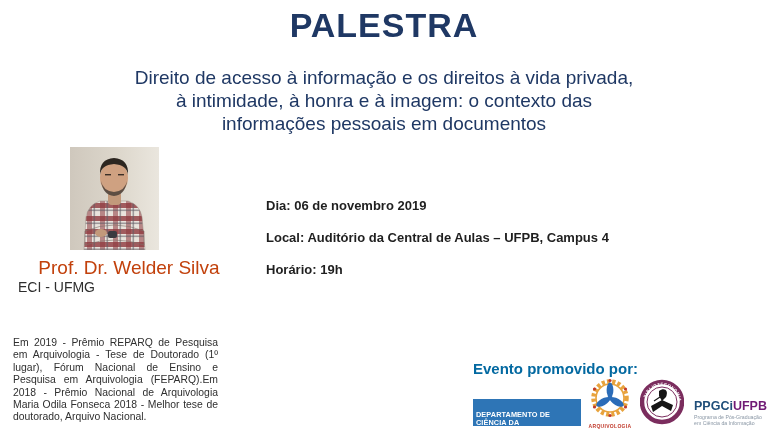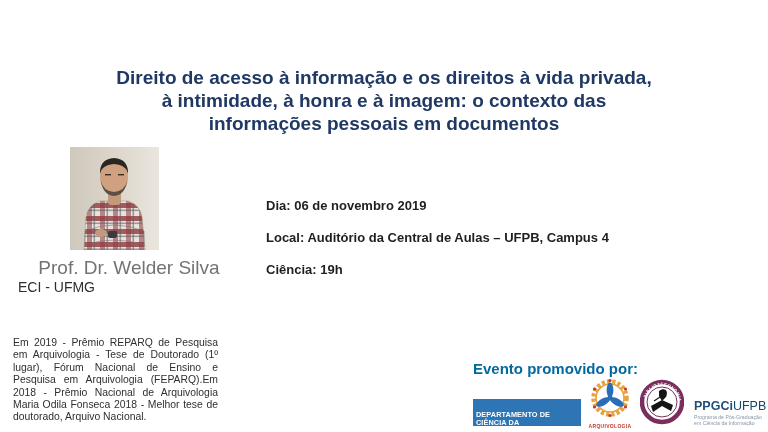--- a/index.html
+++ b/index.html
@@ -6,28 +6,28 @@
   #flyer{
     position:relative;width:768px;height:432px;background:#ffffff;overflow:hidden;
     font-family:"Liberation Sans", sans-serif;color:#1a1a1a;
   }
   .title{
     position:absolute;top:6px;left:0;width:768px;text-align:center;
     font-size:34px;font-weight:700;letter-spacing:1px;color:#1F3864;
   }
   .subtitle{
     position:absolute;top:66px;left:0;width:768px;text-align:center;
-    font-size:19px;font-weight:700;line-height:23px;color:#1F3864;
+    font-size:19px;font-weight:400;line-height:23px;color:#1F3864;
   }
   .photo{
     position:absolute;left:70px;top:147px;width:89px;height:103px;display:block;
   }
   .speaker-name{
     position:absolute;left:18px;top:257px;width:222px;text-align:center;
-    font-size:19px;color:#737373;
+    font-size:19px;color:#c2410c;
   }
   .speaker-aff{
     position:absolute;left:18px;top:279px;width:222px;text-align:left;
     font-size:14px;color:#2e2e2e;
   }
   .details{
     position:absolute;left:266px;top:190px;font-size:13px;color:#1f1f1f;font-weight:bold;
   }
   .details div{line-height:32px;}
   .awards-intro{
@@ -48,28 +48,29 @@
   .dci-footnote{
     margin-top:2px;width:62px;height:3px;
     background:repeating-linear-gradient(90deg,rgba(255,255,255,.75) 0 3px,rgba(255,255,255,0) 3px 5px);
   }
   .arq-logo{position:absolute;left:588px;top:378px;width:44px;text-align:center;}
   .arq-label{font-size:5px;color:#C0392B;letter-spacing:.3px;margin-top:-1px;font-weight:700;}
   .seal-logo{position:absolute;left:640px;top:376px;width:44px;height:52px;}
   .ppgci{position:absolute;left:694px;top:400px;width:72px;}
   .ppgci-word{font-size:12.5px;line-height:13px;}
   .ppgci-acronym{font-weight:700;color:#1F4E79;}
-  .ppgci-univ{font-weight:400;color:#0c4a6e;}
+  .ppgci-univ{font-weight:700;color:#701a75;}
   .ppgci-sub{font-size:5.2px;line-height:6px;color:#8a97a5;margin-top:1px;}
 </style>
 </head>
 <body>
 
 <div id="flyer">
 
+  <div class="title">PALESTRA</div>
 
   <div class="subtitle">
     <div>Direito de acesso à informação e os direitos à vida privada,</div>
     <div>à intimidade, à honra e à imagem: o contexto das</div>
     <div>informações pessoais em documentos</div>
   </div>
 
   <svg class="photo" viewBox="0 0 89 103" xmlns="http://www.w3.org/2000/svg">
     <defs>
       <linearGradient id="wall" x1="0" y1="0" x2="1" y2="0">
@@ -104,21 +105,21 @@
     <rect x="35" y="27" width="6" height="1.4" fill="#3a2f27"></rect>
     <rect x="48" y="27" width="6" height="1.4" fill="#3a2f27"></rect>
   </svg>
 
   <div class="speaker-name">Prof. Dr. Welder Silva</div>
   <div class="speaker-aff">ECI - UFMG</div>
 
   <div class="details">
     <div>Dia: 06 de novembro 2019</div>
     <div>Local: Auditório da Central de Aulas – UFPB, Campus 4</div>
-    <div>Ciência: 19h</div>
+    <div>Horário: 19h</div>
   </div>
 
   <div class="awards-body">Em 2019 - Prêmio REPARQ de Pesquisa em Arquivologia - Tese de Doutorado (1º lugar), Fórum Nacional de Ensino e Pesquisa em Arquivologia (FEPARQ).Em 2018 - Prêmio Nacional de Arquivologia Maria Odila Fonseca 2018 - Melhor tese de doutorado, Arquivo Nacional.</div>
 
   <div class="promo-heading">Evento promovido por:</div>
 
   <div class="dci-box">
     <div class="dci-line">DEPARTAMENTO DE CIÊNCIA DA</div>
     <div class="dci-line">INFORMAÇÃO - DCI</div>
     <div class="dci-footnote"></div>

